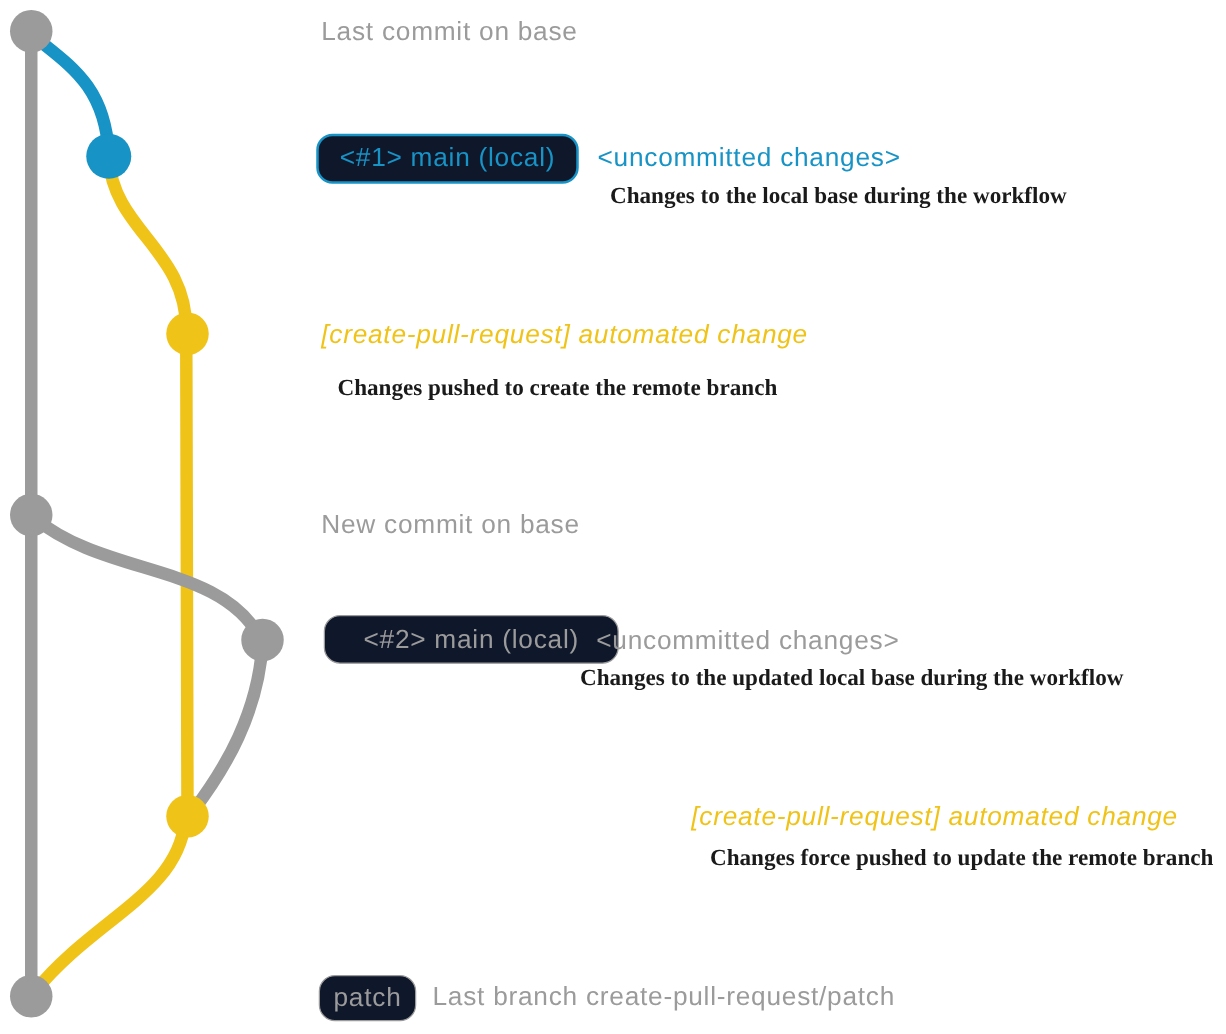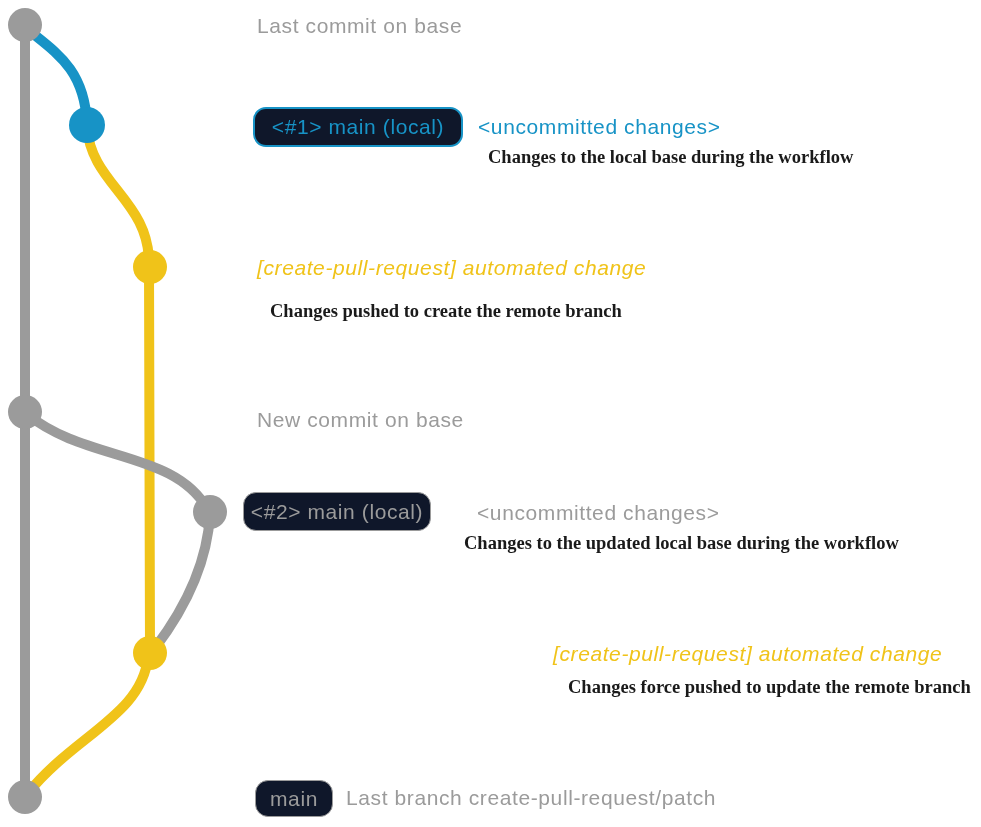--- a/index.html
+++ b/index.html
@@ -80,23 +80,23 @@
 
   <div class="badge blue" style="left:253px;top:107px;width:210px;height:40px;">&lt;#1&gt; main (local)</div>
   <div class="txt blue-txt" style="left:478px;top:114px;">&lt;uncommitted changes&gt;</div>
   <div class="desc" style="left:488px;top:146px;">Changes to the local base during the workflow</div>
 
   <div class="txt yellow-txt" style="left:257px;top:255px;">[create-pull-request] automated change</div>
   <div class="desc" style="left:270px;top:300px;text-align:right;">Changes pushed to create the remote branch</div>
 
   <div class="txt gray-txt" style="left:257px;top:387px;margin-top:20px;">New commit on base</div>
 
-  <div class="badge gray" style="left:243px;top:492px;width:188px;height:39px;">&lt;#2&gt; main (local)</div>
+  <div class="badge gray" style="left:259px;top:492px;width:236px;height:39px;">&lt;#2&gt; main (local)</div>
   <div class="txt gray-txt" style="left:477px;top:500px;">&lt;uncommitted changes&gt;</div>
   <div class="desc" style="left:464px;top:532px;">Changes to the updated local base during the workflow</div>
 
   <div class="txt yellow-txt" style="left:553px;top:641px;">[create-pull-request] automated change</div>
   <div class="desc" style="left:568px;top:676px;">Changes force pushed to update the remote branch</div>
 
-  <div class="badge gray" style="left:255px;top:780px;width:78px;height:37px;">main</div>
+  <div class="badge gray" style="left:255px;top:780px;width:78px;height:37px;">patch</div>
   <div class="txt gray-txt" style="left:346px;top:785px;">Last branch create-pull-request/patch</div>
 
 </div>
 
 </body></html>

